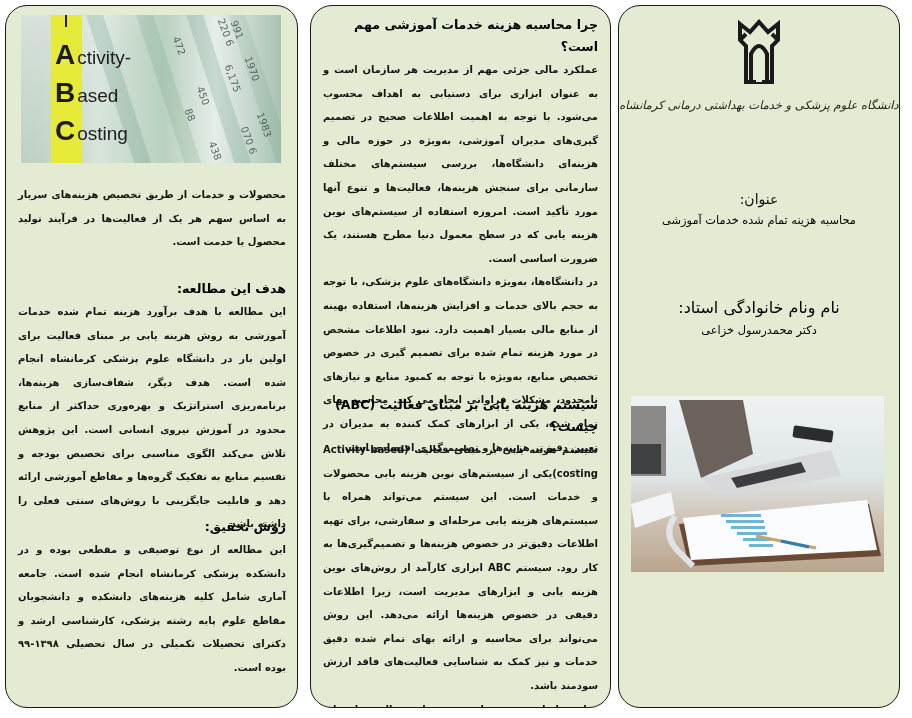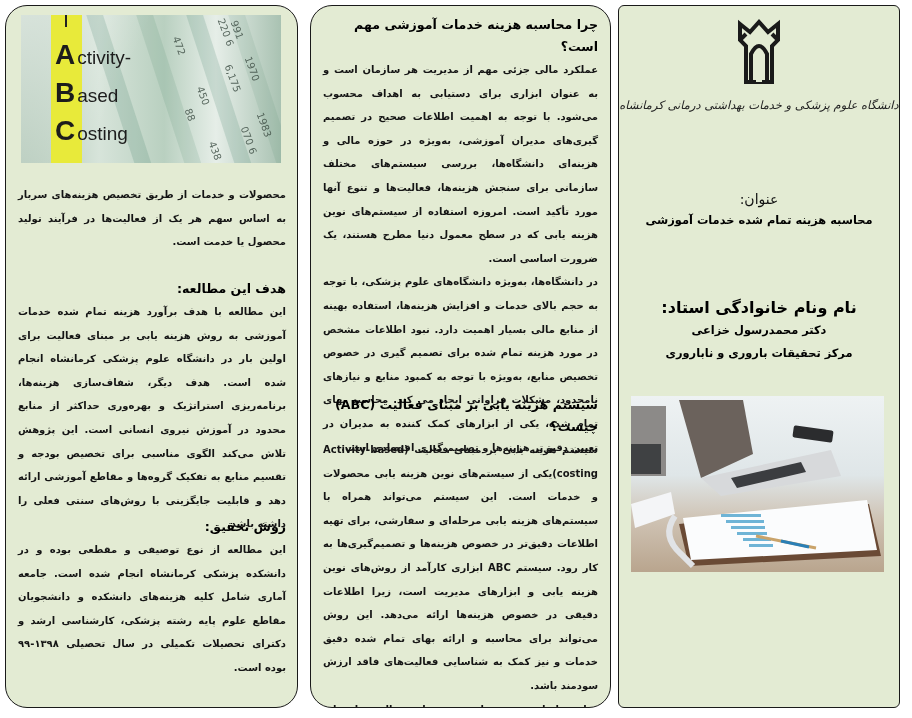--- a/index.html
+++ b/index.html
@@ -11,21 +11,21 @@
     top: 5px;
     height: 703px;
     background: #e3ebd3;
     border: 1.5px solid #1a1a1a;
     border-radius: 22px;
     overflow: hidden;
     direction: rtl;
   }
   #panel-left   { left: 5px;   width: 293px; }
   #panel-middle { left: 310px; width: 301px; }
-  #panel-right  { left: 618px; width: 282px; border-radius: 6px; }
+  #panel-right  { left: 618px; width: 282px; }
 
   .para {
     font-family: "DejaVu Sans", sans-serif;
     font-size: 10px;
     line-height: 23.6px;
     text-align: justify;
     text-align-last: right;
     font-weight: bold;
     color: #141414;
   }
@@ -71,21 +71,21 @@
   .mid-content { position: absolute; right: 12px; left: 12px; }
 
   
   .logo-wrap { position: absolute; left: 0; right: 0; top: 12px; text-align: center; }
   .uni-name {
     position: absolute; left: 0; right: 0; top: 92px; text-align: center;
     font-family: "DejaVu Serif", serif; font-style: italic; font-size: 11.5px; color: #222;
   }
   .center-block { position: absolute; left: 0; right: 0; text-align: center; margin-top: 17px; }
   .title-label { font-size: 14px; font-weight: normal; line-height: 22px; color: #111; }
-  .title-line { font-size: 11.4px; font-weight: bold; line-height: 21px; color: #000; }
+  .title-line { font-size: 11.4px; font-weight: normal; line-height: 21px; color: #000; }
   .office-image {
     position: absolute; left: 12px; top: 390px; width: 253px; height: 176px;
     background: linear-gradient(180deg, #eef2f3 0%, #dfe6e8 45%, #cfc3b4 70%, #b9a58e 100%);
     overflow: hidden;
   }
 </style>
 </head>
 <body>
 
 <div class="panel" id="panel-left">
@@ -156,21 +156,20 @@
   <div class="uni-name">دانشگاه علوم پزشکی و خدمات بهداشتی درمانی کرمانشاه</div>
 
   <div class="center-block" style="top:165px">
     <div class="title-label">عنوان:</div>
     <div class="title-line">محاسبه هزینه تمام شده خدمات آموزشی</div>
   </div>
 
   <div class="center-block" style="top:274px">
     <div class="title-line" style="font-size:16px;line-height:22px">نام ونام خانوادگی استاد:</div>
     <div class="title-line" style="line-height:23px">دکتر محمدرسول خزاعی</div>
-    <div class="title-line" style="line-height:23px">مرکز تحقیقات باروری و ناباروری</div>
   </div>
 
   <div class="office-image">
     <svg width="253" height="176" viewBox="0 0 253 176">
 
       <rect x="0" y="10" width="35" height="70" fill="#8c8a88"></rect>
       <rect x="0" y="48" width="30" height="30" fill="#3f4143"></rect>
 
       <polygon points="48,4 112,4 122,58 70,82" fill="#6b625c"></polygon>
 

